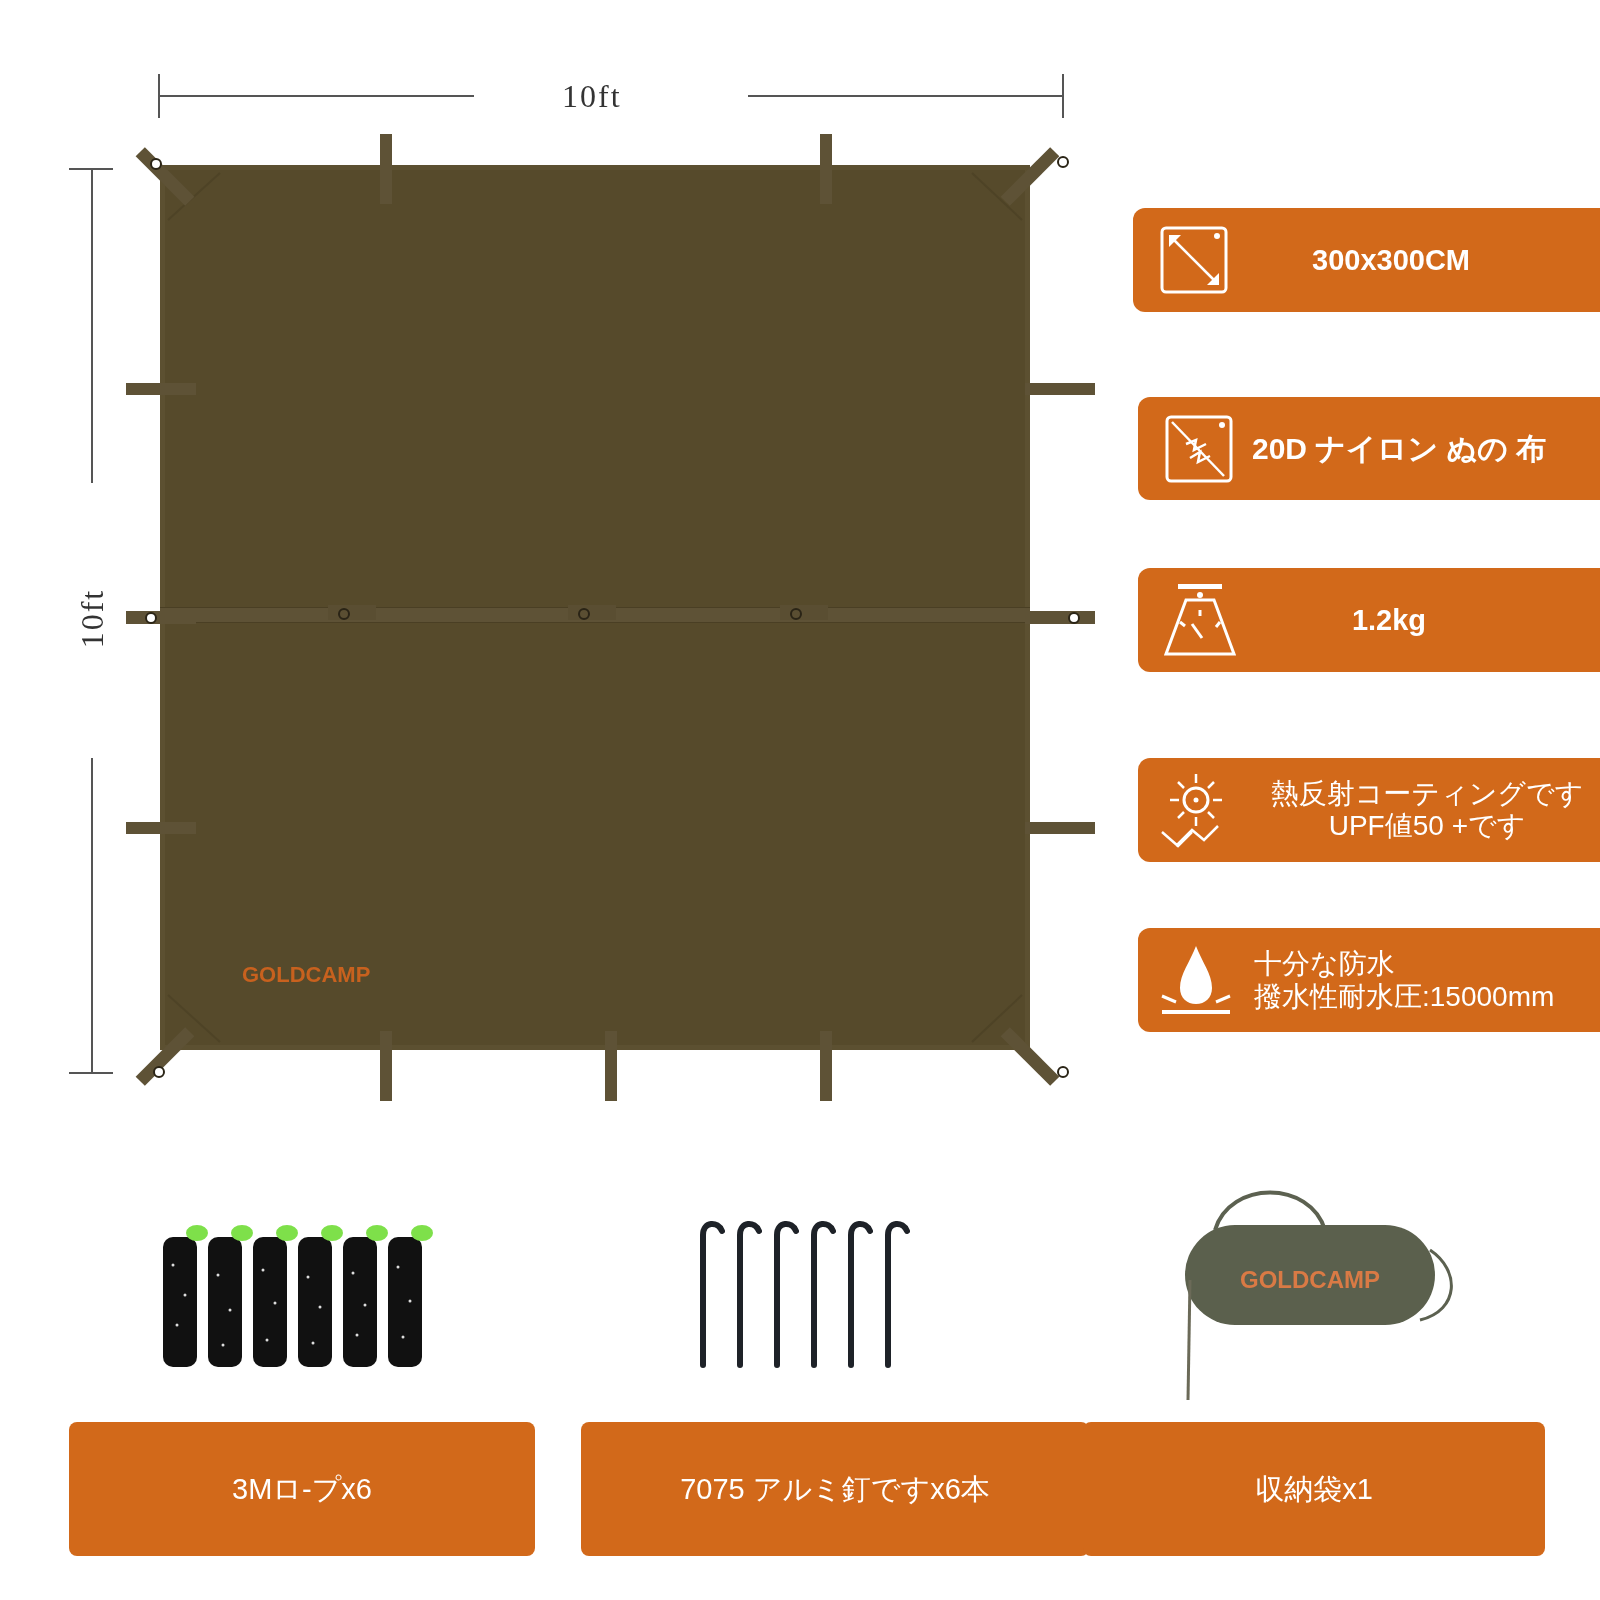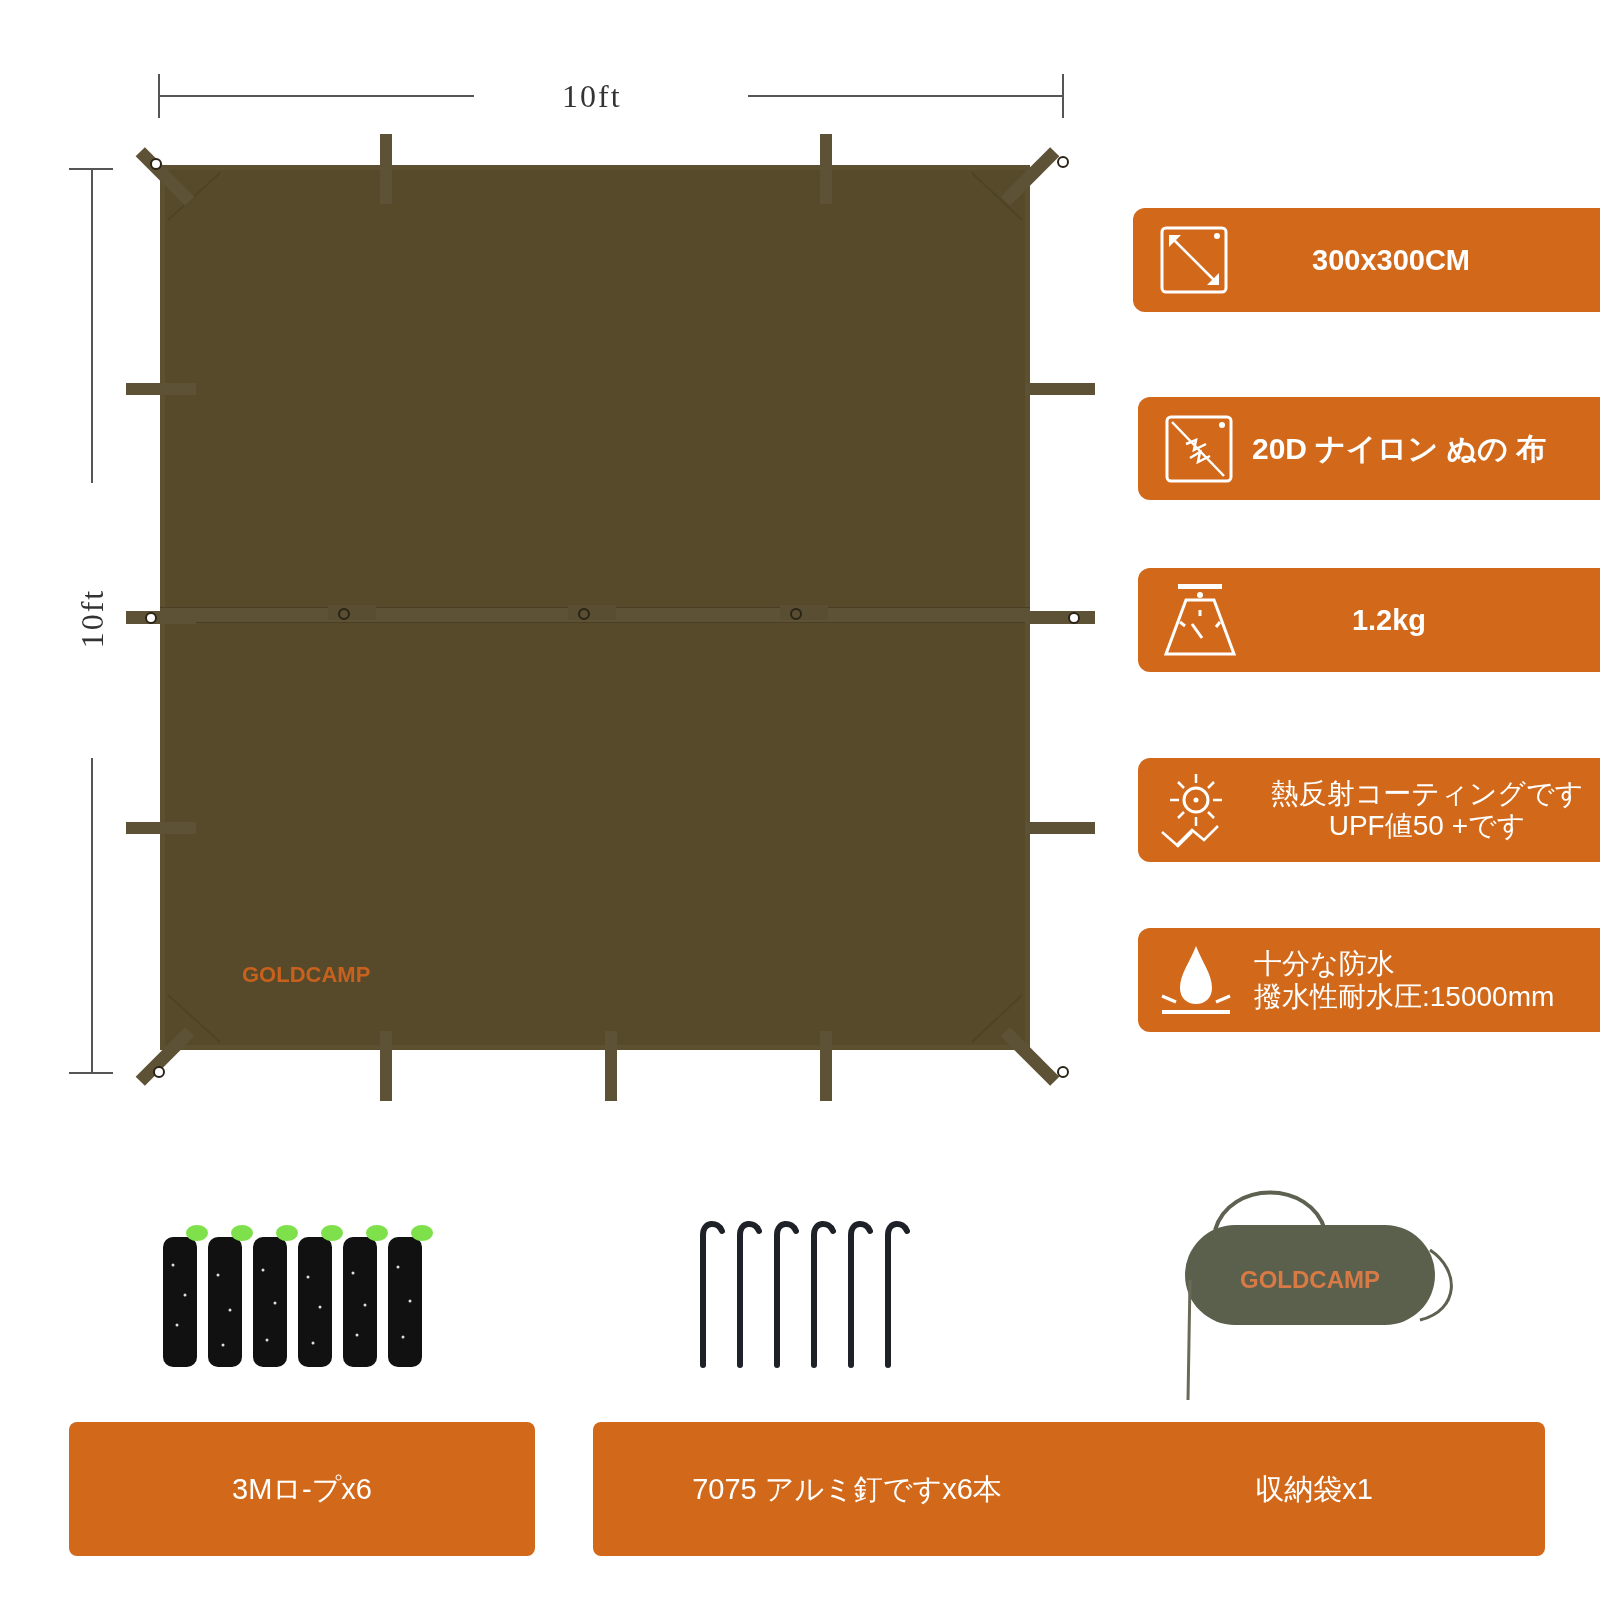--- a/index.html
+++ b/index.html
@@ -199,18 +199,18 @@
   <path d="M55 60 C70 10 150 10 165 60" fill="none" stroke="#5c6150" stroke-width="4"></path>
   <rect x="25" y="55" width="250" height="100" rx="50" fill="#5b604d"></rect>
   <path d="M270 80 C300 100 300 140 260 150" fill="none" stroke="#5c6150" stroke-width="3"></path>
   <path d="M30 110 L28 230" fill="none" stroke="#6b6a58" stroke-width="3"></path>
   <text x="150" y="118" text-anchor="middle" font-family="Liberation Sans, sans-serif" font-size="24" font-weight="bold" fill="#d97a45">GOLDCAMP</text>
 </svg>
 
 <div class="bcard" style="left:69px;top:1422px;width:466px;">
   <div>3Mロ-プx6</div>
 </div>
-<div class="bcard" style="left:581px;top:1422px;width:508px;margin-left:12px;">
+<div class="bcard" style="left:581px;top:1422px;width:508px;">
   <div>7075 アルミ釘ですx6本</div>
 </div>
 <div class="bcard" style="left:1083px;top:1422px;width:462px;text-align:right;">
   <div>収納袋x1</div>
 </div>
 
 </body></html>

